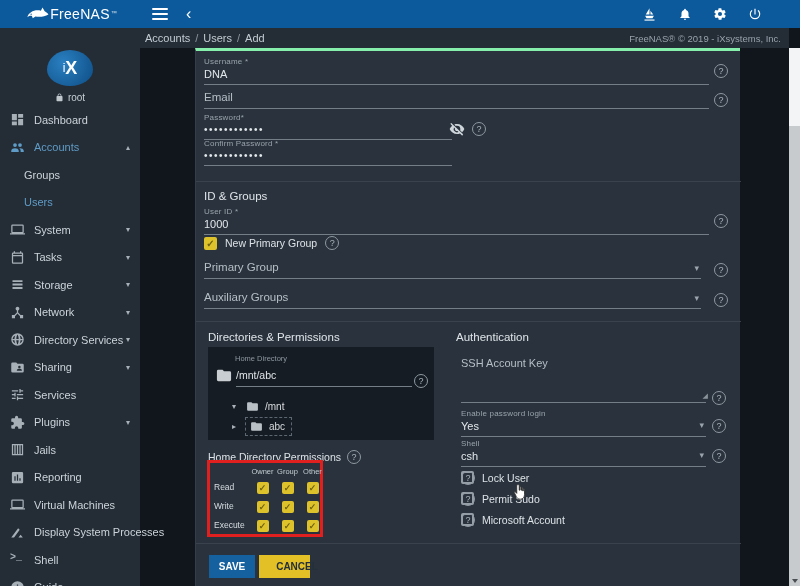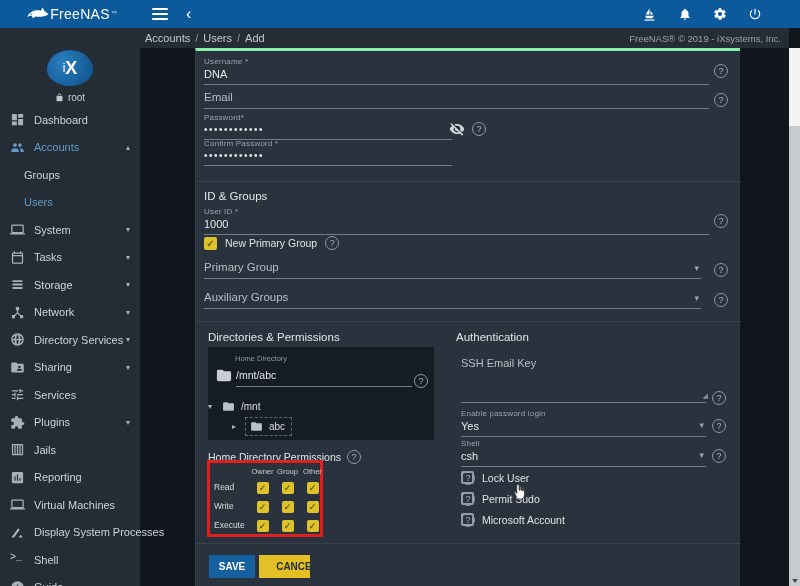--- a/index.html
+++ b/index.html
@@ -402,21 +402,21 @@
   <div class="dir-panel">
     <div class="hd-label">Home Directory</div>
     <span class="big-folder">
       <svg viewBox="0 0 24 24" width="20" height="17" fill="currentColor">
           <path d="M10 4H4a2 2 0 00-2 2v12a2 2 0 002 2h16a2 2 0 002-2V8a2 2 0 00-2-2h-8l-2-2z"></path>
         </svg>
     </span>
     <div class="hd-input">/mnt/abc</div>
     <span class="help"></span>
 
-    <div class="tree-row" style="left:0;top:53px;">
+    <div class="tree-row" style="left:24px;top:53px;">
       <span class="tri open"></span>
       <span class="tree-folder">
           <svg viewBox="0 0 24 24" width="15" height="13" fill="currentColor">
             <path d="M10 4H4a2 2 0 00-2 2v12a2 2 0 002 2h16a2 2 0 002-2V8a2 2 0 00-2-2h-8l-2-2z"></path>
           </svg>
         </span>
       <span>/mnt</span>
     </div>
     <div class="tree-row" style="left:24px;top:70px;">
       <span class="tri closed"></span>
@@ -473,21 +473,21 @@
           <span class="cb checked"></span>
         </div>
       <div class="perm-c">
           <span class="cb checked"></span>
         </div>
     </div>
   </div>
 
   <div class="auth">
     <div class="sec-title" style="left:0;top:280px;">Authentication</div>
-    <div style="position:absolute;left:5px;top:306px;font-size:11px;color:#b6bec6;">SSH Email Key</div>
+    <div style="position:absolute;left:5px;top:306px;font-size:11px;color:#b6bec6;">SSH Account Key</div>
     <div class="ssh-area">
       <span class="resize"></span>
     </div>
     <span class="help" style="left:256px;top:340px;"></span>
 
     <div class="fld-r" style="top:358px;">
       <div class="lab">Enable password login</div>
       <div class="val ul">Yes</div>
       <span class="ddchev"></span>
     </div>

